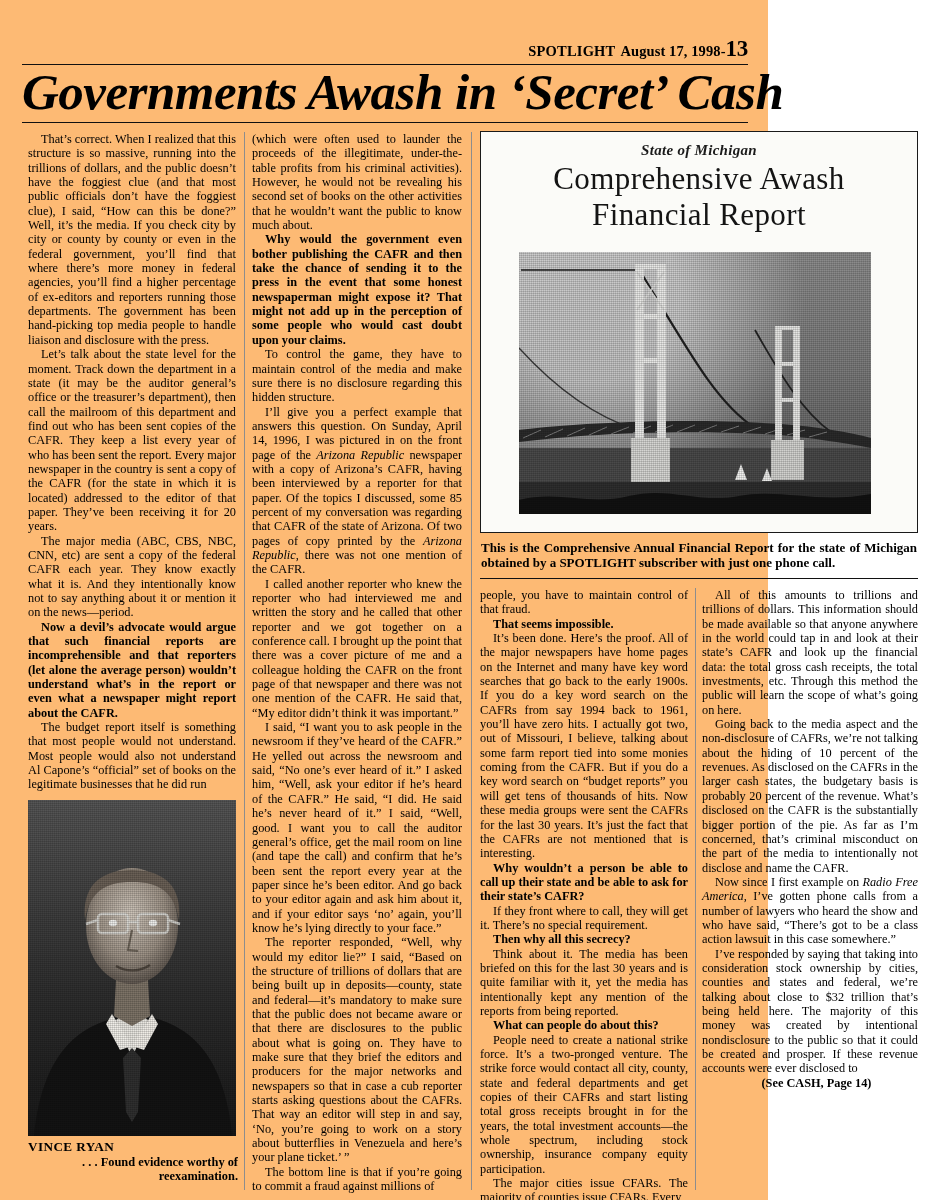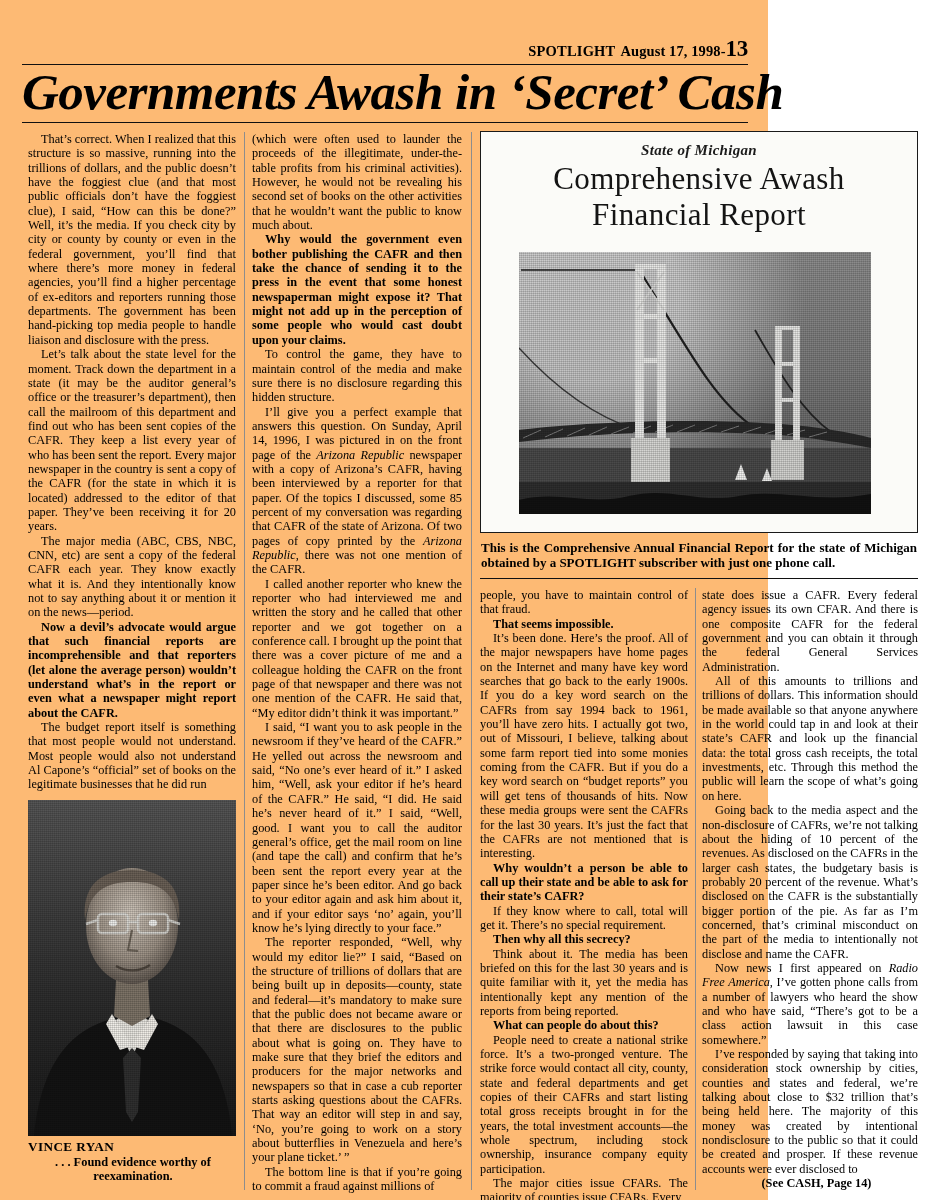--- a/index.html
+++ b/index.html
@@ -215,21 +215,21 @@
     width: 210px;
     font-size: 12.4px;
     line-height: 14.6px;
     font-weight: bold;
   }
   .ryan-name {
     display: block;
     letter-spacing: 0.4px;
     font-size: 13.2px;
   }
-  .ryan-desc { display: block; text-align: center; }
+  .ryan-desc { display: block; text-align: right; }
 
   .jump {
     text-align: center;
     font-weight: bold;
     text-indent: 0;
     margin-top: 1px;
   }
 </style>
 </head>
 <body>
@@ -373,30 +373,29 @@
     <p>I said, “I want you to ask people in the newsroom if they’ve heard of the CAFR.” He yelled out across the newsroom and said, “No one’s ever heard of it.” I asked him, “Well, ask your editor if he’s heard of the CAFR.” He said, “I did. He said he’s never heard of it.” I said, “Well, good. I want you to call the auditor general’s office, get the mail room on line (and tape the call) and confirm that he’s been sent the report every year at the paper since he’s been editor. And go back to your editor again and ask him about it, and if your editor says ‘no’ again, you’ll know he’s lying directly to your face.”</p>
     <p>The reporter responded, “Well, why would my editor lie?” I said, “Based on the structure of trillions of dollars that are being built up in deposits—county, state and federal—it’s mandatory to make sure that the public does not became aware or that there are disclosures to the public about what is going on. They have to make sure that they brief the editors and producers for the major networks and newspapers so that in case a cub reporter starts asking questions about the CAFRs. That way an editor will step in and say, ‘No, you’re going to work on a story about butterflies in Venezuela and here’s your plane ticket.’ ”</p>
     <p>The bottom line is that if you’re going to commit a fraud against millions of</p>
   </div>
 
   <div class="col" id="col3">
     <p class="noindent">people, you have to maintain control of that fraud.</p>
     <p class="qhead">That seems impossible.</p>
     <p>It’s been done. Here’s the proof. All of the major newspapers have home pages on the Internet and many have key word searches that go back to the early 1900s. If you do a key word search on the CAFRs from say 1994 back to 1961, you’ll have zero hits. I actually got two, out of Missouri, I believe, talking about some farm report tied into some monies coming from the CAFR. But if you do a key word search on “budget reports” you will get tens of thousands of hits. Now these media groups were sent the CAFRs for the last 30 years. It’s just the fact that the CAFRs are not mentioned that is interesting.</p>
     <p class="b">Why wouldn’t a person be able to call up their state and be able to ask for their state’s CAFR?</p>
-    <p>If they know where to call, total will get it. There’s no special requirement.</p>
+    <p>If they front where to call, they will get it. There’s no special requirement.</p>
     <p class="qhead">Then why all this secrecy?</p>
     <p>Think about it. The media has been briefed on this for the last 30 years and is quite familiar with it, yet the media has intentionally kept any mention of the reports from being reported.</p>
     <p class="qhead">What can people do about this?</p>
     <p>People need to create a national strike force. It’s a two-pronged venture. The strike force would contact all city, county, state and federal departments and get copies of their CAFRs and start listing total gross receipts brought in for the years, the total investment accounts—the whole spectrum, including stock ownership, insurance company equity participation.</p>
     <p>The major cities issue CFARs. The majority of counties issue CFARs. Every</p>
   </div>
 
   <div class="col" id="col4">
-    <p class="noindent">state does issue a CAFR. Every federal agency issues its own CFAR. And there is one composite CAFR for the federal government and you can obtain it through the federal General Services Administration.</p>
     <p>All of this amounts to trillions and trillions of dollars. This information should be made available so that anyone anywhere in the world could tap in and look at their state’s CAFR and look up the financial data: the total gross cash receipts, the total investments, etc. Through this method the public will learn the scope of what’s going on here.</p>
     <p>Going back to the media aspect and the non-disclosure of CAFRs, we’re not talking about the hiding of 10 percent of the revenues. As disclosed on the CAFRs in the larger cash states, the budgetary basis is probably 20 percent of the revenue. What’s disclosed on the CAFR is the substantially bigger portion of the pie. As far as I’m concerned, that’s criminal misconduct on the part of the media to intentionally not disclose and name the CAFR.</p>
-    <p><span>Now news I first appeared on </span><i>Radio Free America</i><span>, I’ve gotten phone calls from a number of lawyers who heard the show and who have said, “There’s got to be a class action lawsuit in this case somewhere.”</span></p>
+    <p><span>Now since I first example on </span><i>Radio Free America</i><span>, I’ve gotten phone calls from a number of lawyers who heard the show and who have said, “There’s got to be a class action lawsuit in this case somewhere.”</span></p>
     <p>I’ve responded by saying that taking into consideration stock ownership by cities, counties and states and federal, we’re talking about close to $32 trillion that’s being held here. The majority of this money was created by intentional nondisclosure to the public so that it could be created and prosper. If these revenue accounts were ever disclosed to</p>
     <p class="jump">(See CASH, Page 14)</p>
   </div>
 
 </div>
 
 </body></html>

